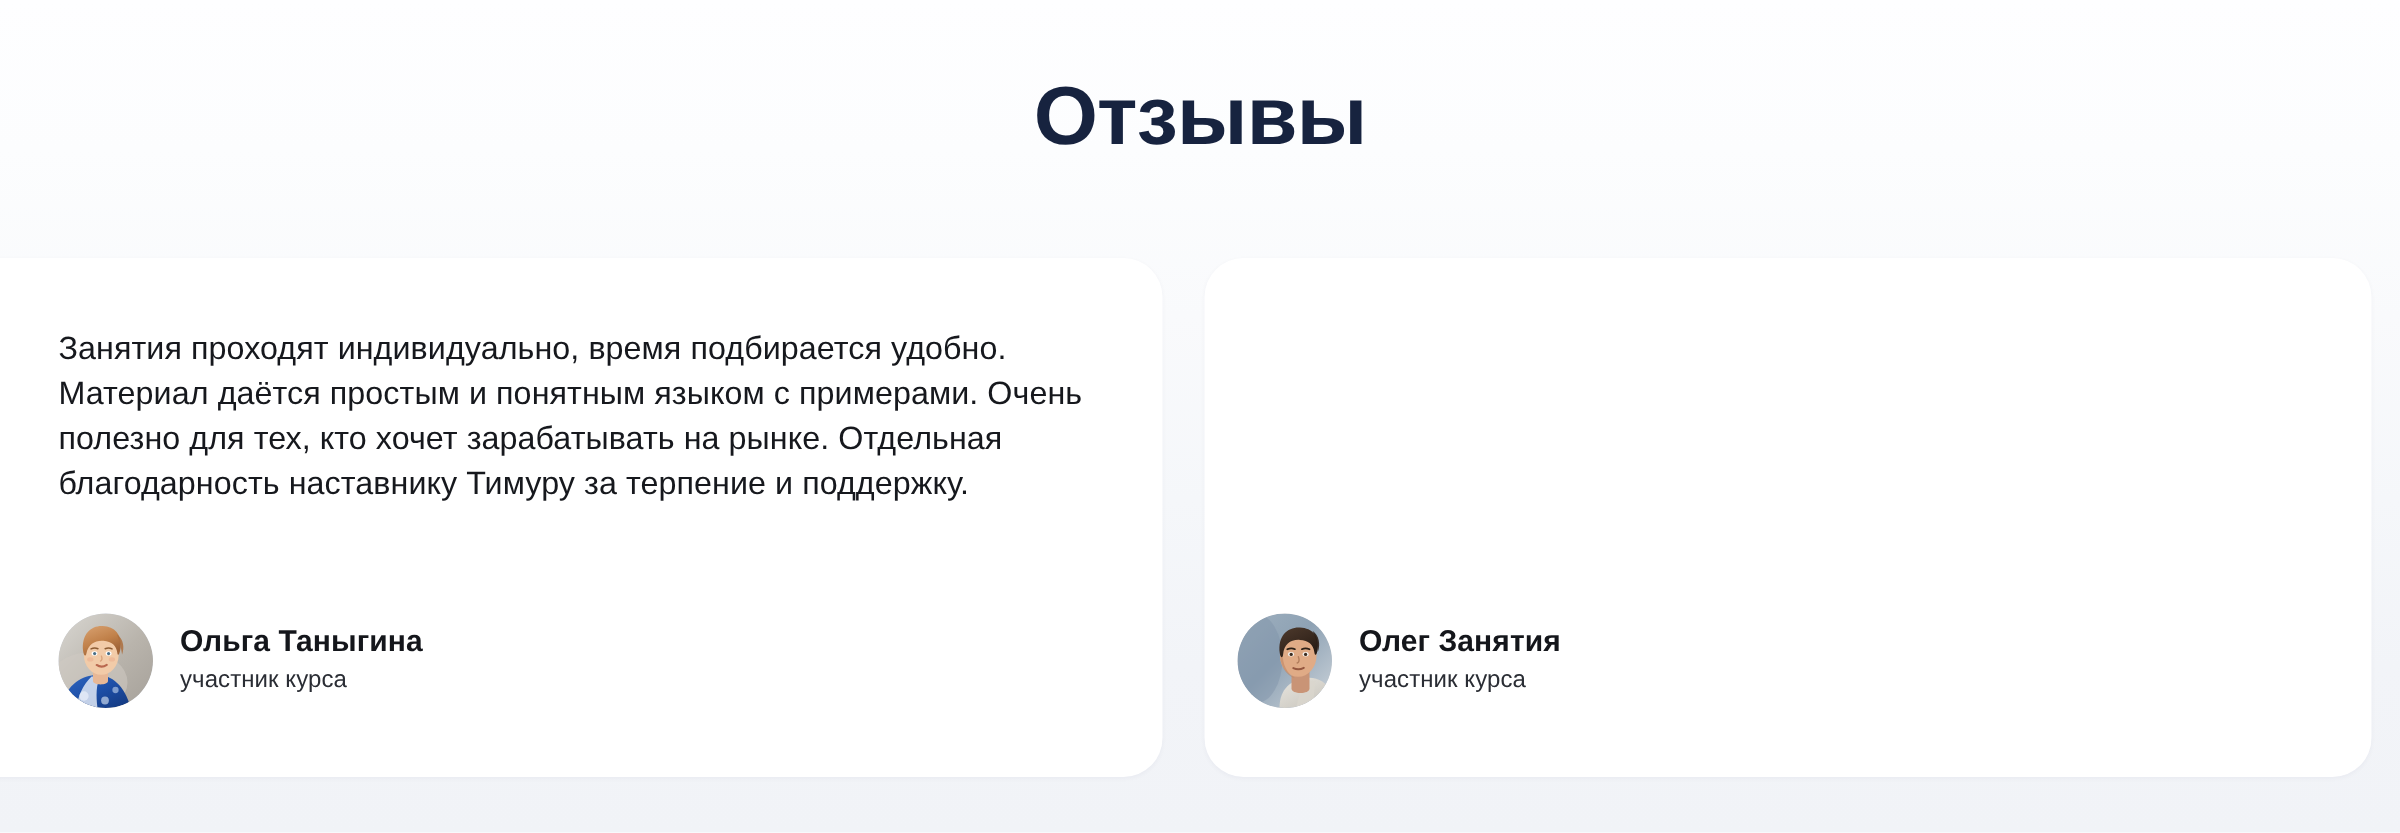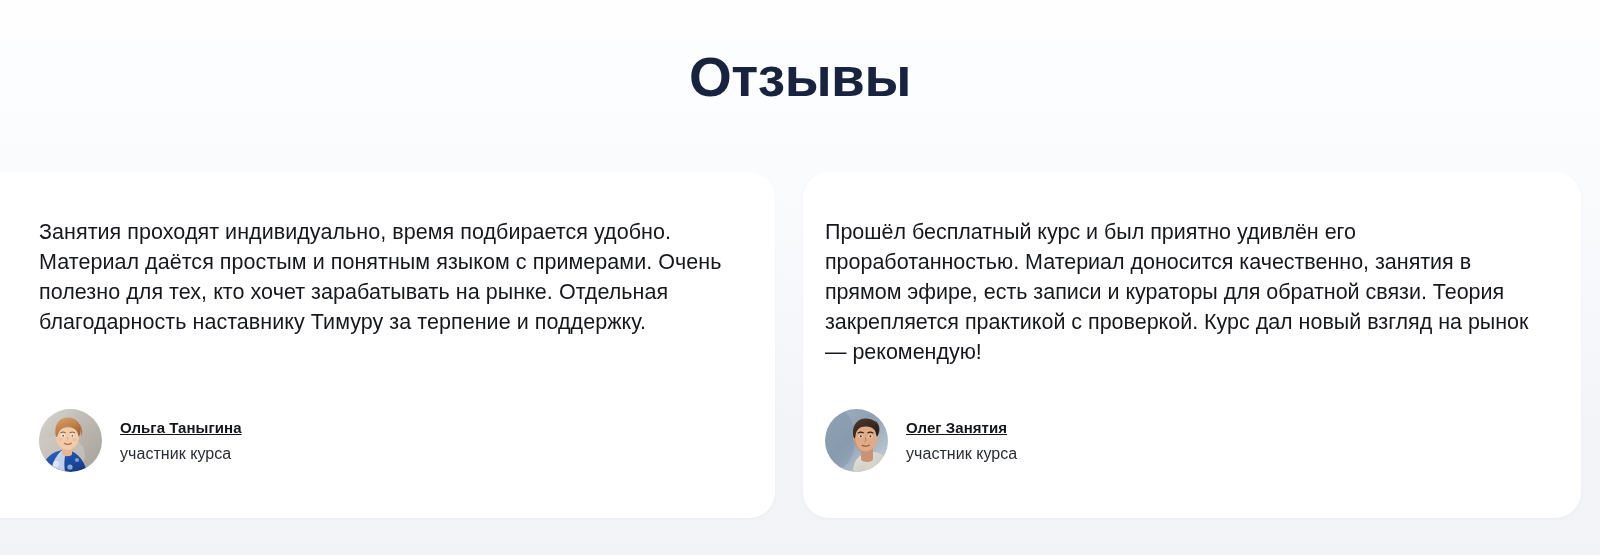--- a/index.html
+++ b/index.html
@@ -115,26 +115,25 @@
   .avatar svg { display: block; width: 63px; height: 63px; }
 
   .author-meta {
     display: flex;
     flex-direction: column;
     justify-content: center;
     gap: 2px;
   }
 
   .author-name {
-    font-size: 15px;
+    font-size: 20px;
     line-height: 24px;
     font-weight: 700;
     color: #14161b;
     letter-spacing: 0.05px;
-    text-decoration: underline;
   }
 
   .author-role {
     font-size: 16px;
     line-height: 24px;
     font-weight: 400;
     color: #2a2d34;
     letter-spacing: 0.05px;
   }
 </style>
@@ -206,21 +205,20 @@
           </svg>
         </div>
         <div class="author-meta">
           <span class="author-name">Ольга Таныгина</span>
           <span class="author-role">участник курса</span>
         </div>
       </div>
     </div>
 
     <div class="testimonial-card card-2">
-      <p class="quote-text">Прошёл бесплатный курс и был приятно удивлён его проработанностью. Материал доносится качественно, занятия в прямом эфире, есть записи и кураторы для обратной связи. Теория закрепляется практикой с проверкой. Курс дал новый взгляд на рынок — рекомендую!</p>
 
       <div class="author-block">
         <div class="avatar">
           <svg viewBox="0 0 63 63" xmlns="http://www.w3.org/2000/svg" aria-hidden="true">
             <defs>
               <clipPath id="clip-a2">
                   <circle cx="31.5" cy="31.5" r="31.5"></circle>
                 </clipPath>
               <linearGradient id="bg-a2" x1="0" y1="0" x2="1" y2="1">
                 <stop offset="0%" stop-color="#9fb0bf"></stop>

